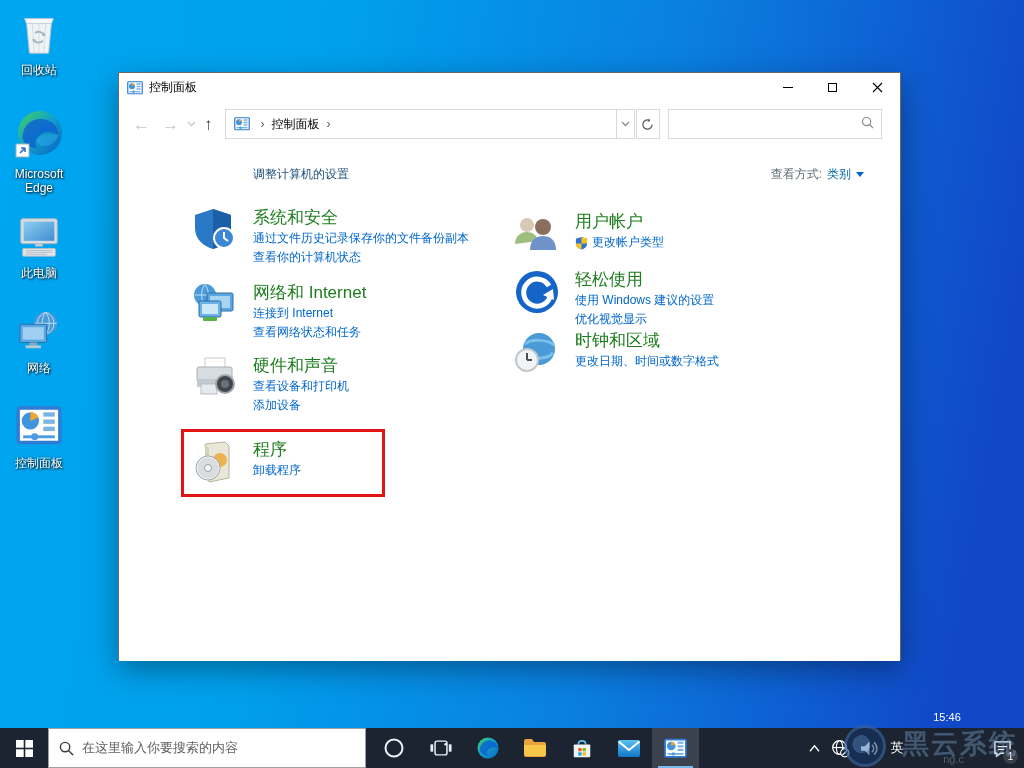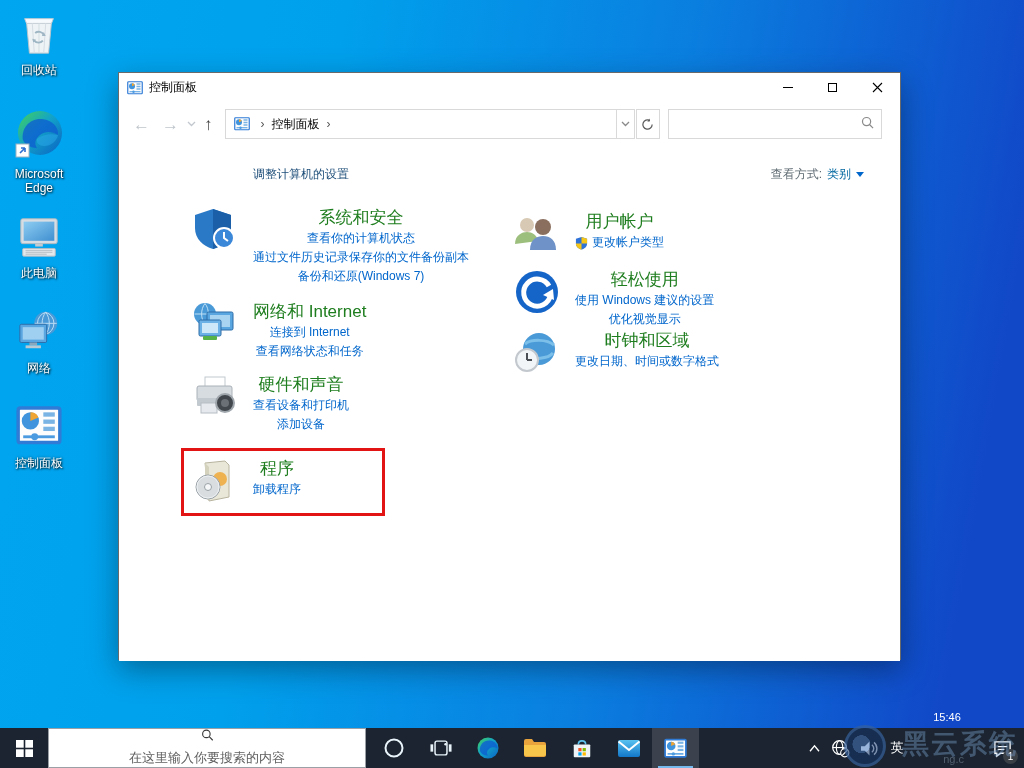--- a/index.html
+++ b/index.html
@@ -46,33 +46,33 @@
   .content-head { position:absolute; top:20px; left:134px; right:36px; display:flex; justify-content:space-between; align-items:baseline; }
   .page-heading { font-size:12px; color:#1e4e79; }
   .viewby { font-size:12px; display:flex; align-items:center; gap:5px; }
   .viewby-label { color:#5f6b73; }
   .viewby-value { color:#0369a1; cursor:pointer; }
   .tri-down { width:0; height:0; border-left:4px solid transparent; border-right:4px solid transparent; border-top:5px solid #0066cc; }
 
   .col { position:absolute; display:flex; flex-direction:column; }
   .col-left { left:72px; top:60px; width:322px; }
   .col-right { left:394px; top:64px; width:330px; }
-  .cat { display:flex; align-items:flex-start;text-align:center; }
+  .cat { display:flex; align-items:flex-start; }
   .cat-icon { width:48px; height:48px; flex:0 0 48px; margin-right:14px; }
   .cat-title { font-size:17px; color:#1e7d1e; line-height:23px; text-decoration:none; cursor:pointer; }
   .cat-link { display:block; font-size:12px; color:#0066cc; line-height:19px; text-decoration:none; cursor:pointer; }
   .cat-link.shielded { display:flex; align-items:center; gap:4px; }
   .cat.center { align-items:center; }
   .cat.hl { border:3px solid #e21414; padding:6px 8px 8px 7px; margin:4px 0 0 -10px; width:204px; }
   .mb18{margin-bottom:14px;} .mb12{margin-bottom:12px;} .mb10{margin-bottom:10px;} .mb8{margin-bottom:9px;}
 
   
   .taskbar { position:absolute; left:0; bottom:0; width:1024px; height:40px; background:#1b2430; display:flex; align-items:stretch; z-index:4; }
   .tb-start { width:48px; display:flex; align-items:center; justify-content:center; }
-  .tb-searchbox { width:318px; background:#fff; border:1px solid #9aa0a6; display:flex; align-items:center; gap:8px; padding:0 10px;flex-direction:column; }
+  .tb-searchbox { width:318px; background:#fff; border:1px solid #9aa0a6; display:flex; align-items:center; gap:8px; padding:0 10px; }
   .tb-searchbox span { font-size:13px; color:#5f5f5f; white-space:nowrap; }
   .tb-apps { display:flex; align-items:stretch; margin-left:4px; }
   .tb-app { width:47px; display:flex; align-items:center; justify-content:center; position:relative; }
   .tb-app.active { background:rgba(255,255,255,.14); }
   .tb-app.active::after { content:""; position:absolute; left:6px; right:6px; bottom:0; height:2px; background:#76b9ed; }
   .tray { margin-left:auto; display:flex; align-items:center; padding-right:4px; }
   .tray-item { height:40px; display:flex; align-items:center; justify-content:center; padding:0 5px; }
   .tray-ime { color:#fff; font-size:13px; width:26px; justify-content:center; display:flex; }
   .tray-clock { flex-direction:column; line-height:14px; color:#fff; font-size:11px; text-align:center; width:74px;gap:48px; }
   .tray-badge { position:relative; width:36px; }
@@ -268,23 +268,22 @@
         <span class="cat-icon">
           <svg width="48" height="48" viewBox="0 0 48 48">
             <path d="M22 3 L40 9 V22 C40 33 32 40 22 43 C12 40 4 33 4 22 V9 Z" fill="#2a79c7"></path>
             <path d="M22 3 L40 9 V22 C40 33 32 40 22 43 Z" fill="#1b5fa8"></path>
             <circle cx="33" cy="32" r="10" fill="#3b87d8" stroke="#fff" stroke-width="2"></circle>
             <path d="M33 26 v6 l4 3" stroke="#fff" stroke-width="2" fill="none"></path>
           </svg>
         </span>
         <div class="cat-text">
           <a class="cat-title">系统和安全</a>
+          <a class="cat-link">通过文件历史记录保存你的文件备份副本</a>
           <a class="cat-link">查看你的计算机状态</a>
-          <a class="cat-link">通过文件历史记录保存你的文件备份副本</a>
-          <a class="cat-link">备份和还原(Windows 7)</a>
         </div>
       </div>
 
       <div class="cat mb12">
         <span class="cat-icon">
           <svg width="48" height="48" viewBox="0 0 48 48">
             <circle cx="14" cy="14" r="11" fill="#4a9ad8"></circle>
             <path d="M3.5 14 h21 M14 3.5 c-4.5 5.5 -4.5 15.5 0 21 M14 3.5 c4.5 5.5 4.5 15.5 0 21" stroke="#bfe0f5" fill="none"></path>
             <rect x="16" y="12" width="26" height="18" rx="1.5" fill="#5aa6e0" stroke="#2d6da8"></rect>
             <rect x="19" y="15" width="20" height="12" fill="#a8d4f2"></rect>

